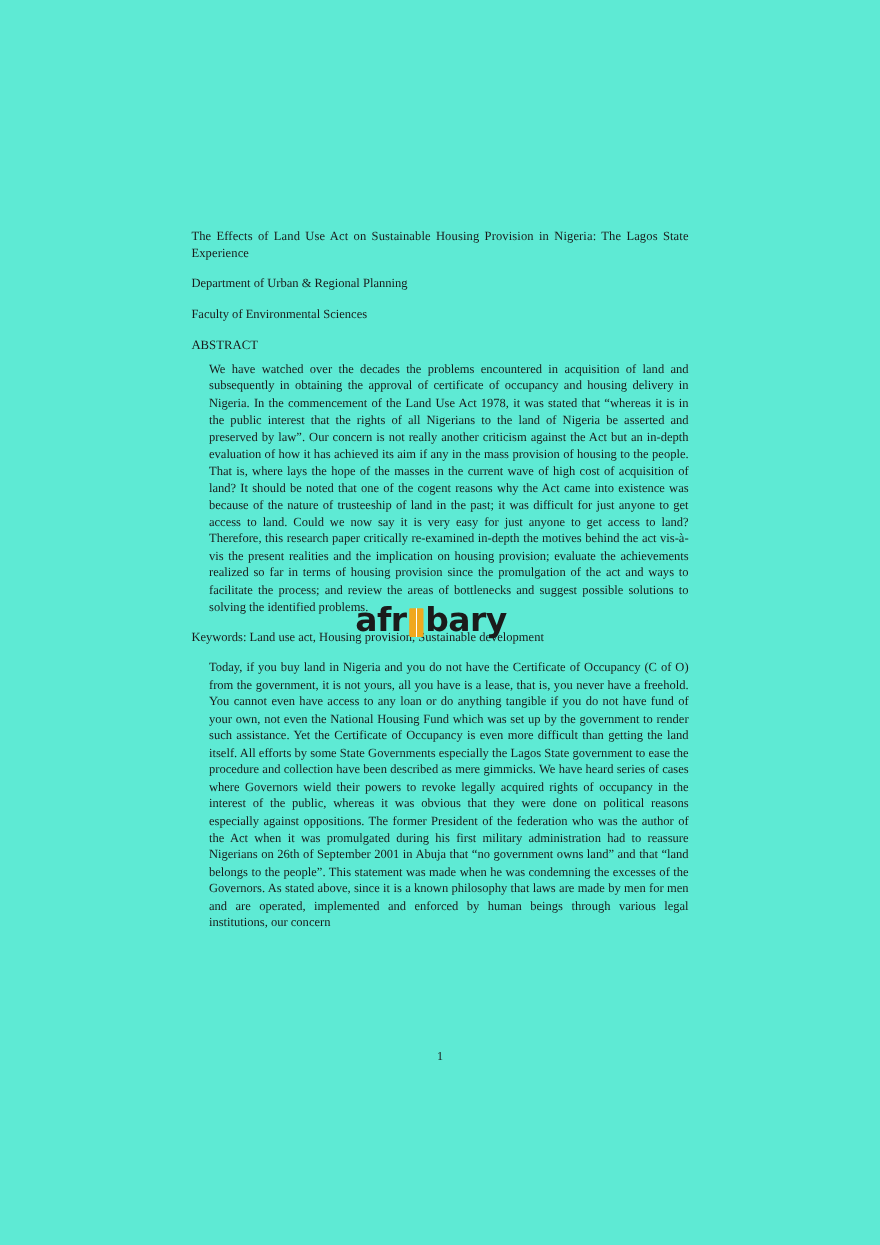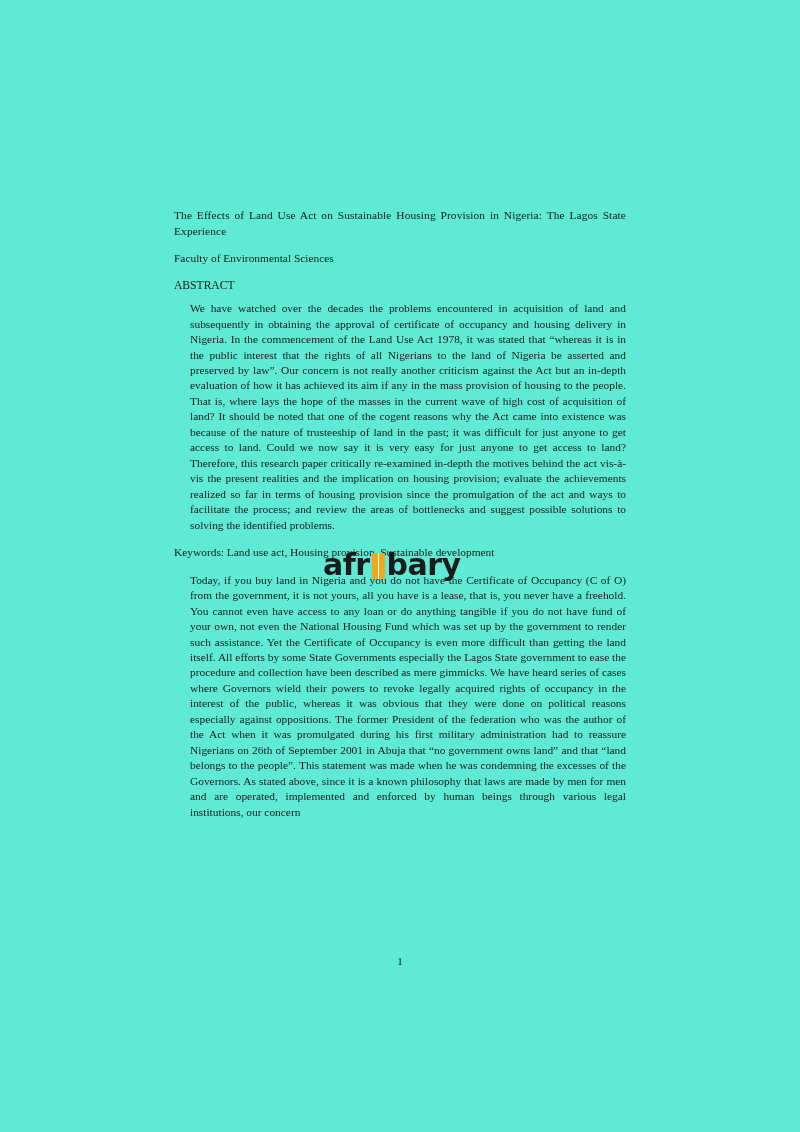--- a/index.html
+++ b/index.html
@@ -104,20 +104,21 @@
 </style>
 </head>
 <body>
 
 <div class="page">
 
   <div class="content">
 
     <p class="title">The Effects of Land Use Act on Sustainable Housing Provision in Nigeria: The Lagos State Experience</p>
 
+    <p class="affil">Department of Urban &amp; Regional Planning</p>
 
     <p class="affil">Faculty of Environmental Sciences</p>
 
     <p class="section-head">ABSTRACT</p>
 
     <p class="para">We have watched over the decades the problems encountered in acquisition of land and subsequently in obtaining the approval of certificate of occupancy and housing delivery in Nigeria. In the commencement of the Land Use Act 1978, it was stated that “whereas it is in the public interest that the rights of all Nigerians to the land of Nigeria be asserted and preserved by law”. Our concern is not really another criticism against the Act but an in-depth evaluation of how it has achieved its aim if any in the mass provision of housing to the people. That is, where lays the hope of the masses in the current wave of high cost of acquisition of land? It should be noted that one of the cogent reasons why the Act came into existence was because of the nature of trusteeship of land in the past; it was difficult for just anyone to get access to land. Could we now say it is very easy for just anyone to get access to land? Therefore, this research paper critically re-examined in-depth the motives behind the act vis-à-vis the present realities and the implication on housing provision; evaluate the achievements realized so far in terms of housing provision since the promulgation of the act and ways to facilitate the process; and review the areas of bottlenecks and suggest possible solutions to solving the identified problems.</p>
 
     <p class="keywords">Keywords: Land use act, Housing provision, Sustainable development</p>
 
 

